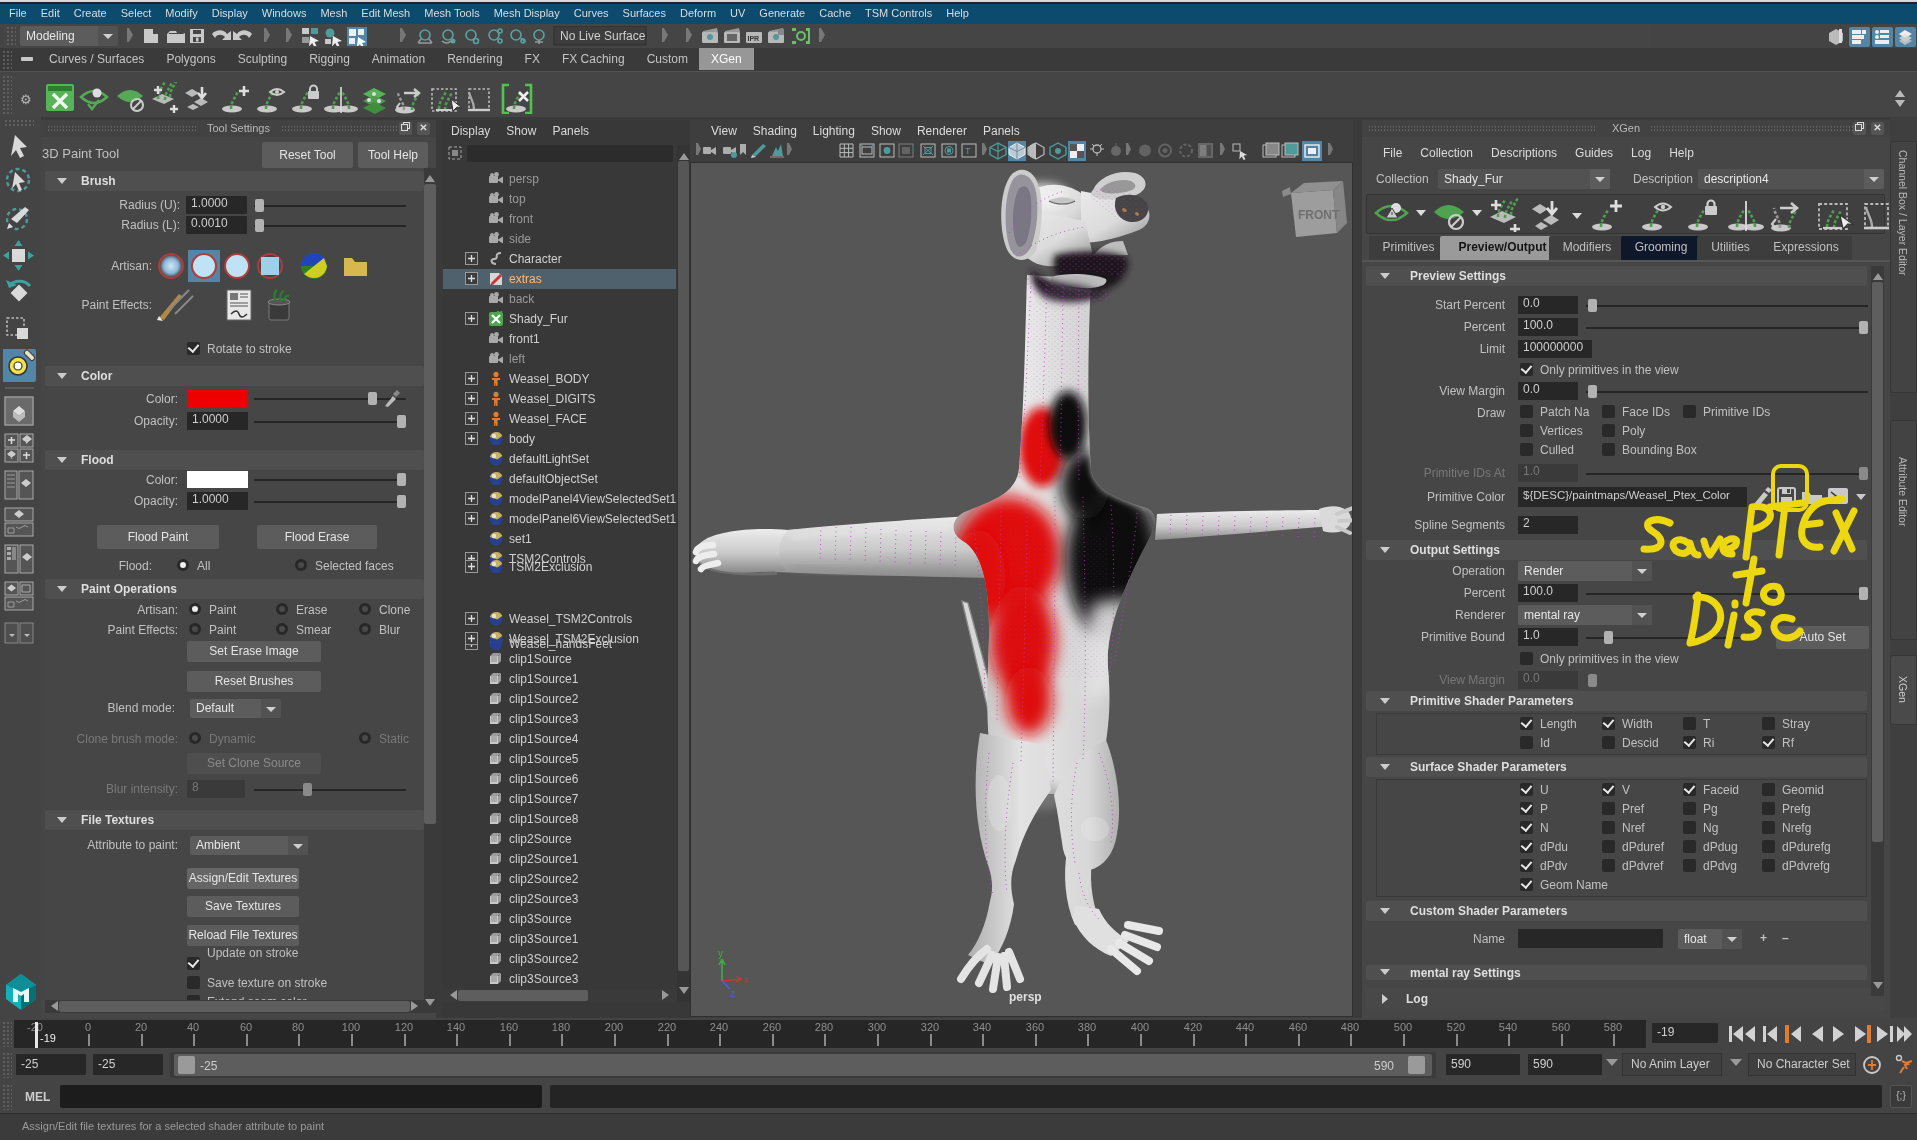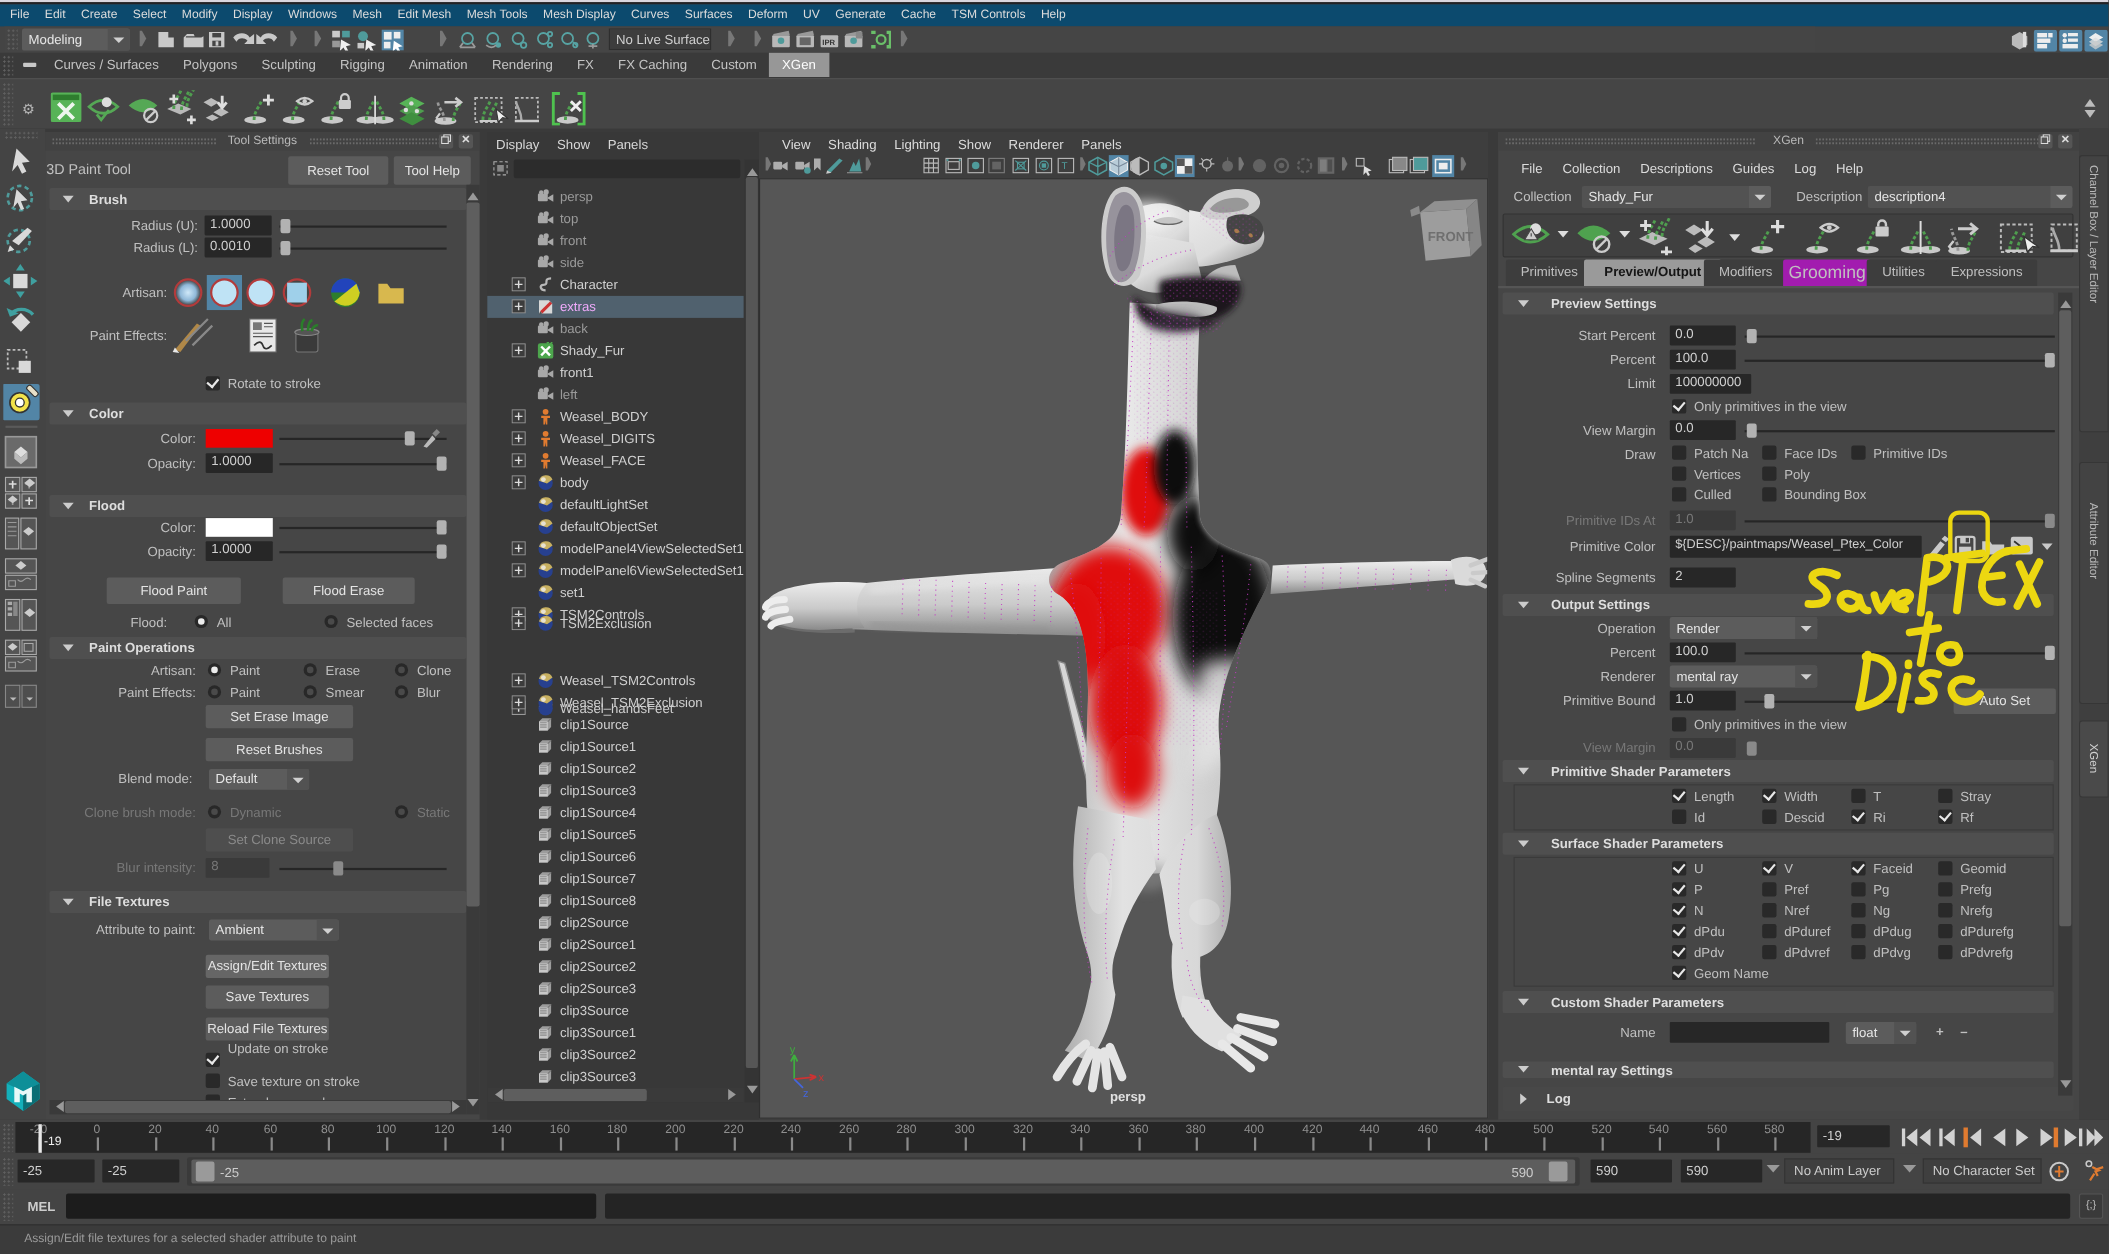--- a/index.html
+++ b/index.html
@@ -635,21 +635,21 @@
         <span style="position:absolute;left:66px;top:3px;font-size:12px;color:#d0d0d0;white-space:nowrap">Character</span>
       </div>
 <div class="abs" style="left:0;top:149px;width:233px;height:20px;background:#50616e;">
         <svg style="position:absolute;left:22px;top:3px" width="13" height="13" viewBox="0 0 13 13">
           <rect x="0.5" y="0.5" width="12" height="12" fill="#3c3c3c" stroke="#999"></rect>
           <path d="M3 6.5 h7 M6.5 3 v7" stroke="#ddd" stroke-width="1.3"></path>
         </svg>
         <svg style="position:absolute;left:45px;top:2px" width="17" height="16" viewBox="0 0 17 16">
           <use href="#extras"></use>
         </svg>
-        <span style="position:absolute;left:66px;top:3px;font-size:12px;color:#f0abfc;white-space:nowrap">extras</span>
+        <span style="position:absolute;left:66px;top:3px;font-size:12px;color:#fdba74;white-space:nowrap">extras</span>
       </div>
 <div class="abs" style="left:0;top:169px;width:233px;height:20px;">
         <svg style="position:absolute;left:45px;top:2px" width="17" height="16" viewBox="0 0 17 16">
           <use href="#cam"></use>
         </svg>
         <span style="position:absolute;left:66px;top:3px;font-size:12px;color:#9a9a9a;white-space:nowrap">back</span>
       </div>
 <div class="abs" style="left:0;top:189px;width:233px;height:20px;">
         <svg style="position:absolute;left:22px;top:3px" width="13" height="13" viewBox="0 0 13 13">
           <rect x="0.5" y="0.5" width="12" height="12" fill="#3c3c3c" stroke="#999"></rect>
@@ -1306,21 +1306,21 @@
 <g transform="translate(488,1)">
           <rect x="3" y="5" width="23" height="24" fill="none" stroke="#bbb" stroke-width="1.8" stroke-dasharray="3 2.2"></rect>
           <path d="M10 28 C10 19 5 15 4 8" fill="none" stroke="#aaa" stroke-width="2.4"></path>
           <path d="M2 29 h25" stroke="#ccc" stroke-width="2.6"></path>
         </g>
 </svg>
 <div class="abs" style="left:0px;top:114px;width:528px;height:26px"></div>
 <div class="abs" style="left:7px;top:116px;width:79px;height:24px;background:#3d3d3d;color:#c0c0c0;font-size:12px;text-align:center;padding-top:4px;border-radius:2px 2px 0 0">Primitives</div>
 <div class="abs" style="left:78px;top:116px;width:125px;height:24px;background:#9a9a9a;color:#151515;font-weight:bold;font-size:12px;text-align:center;padding-top:4px;border-radius:2px 2px 0 0">Preview/Output</div>
 <div class="abs" style="left:187px;top:116px;width:76px;height:24px;background:#3d3d3d;color:#c0c0c0;font-size:12px;text-align:center;padding-top:4px;border-radius:2px 2px 0 0">Modifiers</div>
-<div class="abs" style="left:259px;top:116px;width:80px;height:24px;background:#a21caf;color:#c0c0c0;font-size:16px;text-align:center;padding-top:4px;border-radius:2px 2px 0 0">Grooming</div>
+<div class="abs" style="left:259px;top:116px;width:80px;height:24px;background:#0f172a;color:#c0c0c0;font-size:12px;text-align:center;padding-top:4px;border-radius:2px 2px 0 0">Grooming</div>
 <div class="abs" style="left:335px;top:116px;width:67px;height:24px;background:#3d3d3d;color:#c0c0c0;font-size:12px;text-align:center;padding-top:4px;border-radius:2px 2px 0 0">Utilities</div>
 <div class="abs" style="left:398px;top:116px;width:92px;height:24px;background:#3d3d3d;color:#c0c0c0;font-size:12px;text-align:center;padding-top:4px;border-radius:2px 2px 0 0">Expressions</div>
 <div class="abs" style="left:0px;top:140px;width:528px;height:2px;background:#555"></div>
 <div class="hdr" style="left:4px;top:146px;width:501px;height:20px">
         <span class="tri" style="left:14px"></span>
         <span class="tx" style="left:44px">Preview Settings</span>
       </div>
 <div class="lab " style="left:0;top:178px;width:143px">Start Percent</div>
       <div class="f" style="left:156px;top:176px;width:60px;height:18px">0.0</div>
       <div class="sl" style="left:224px;top:185px;width:282px"></div>

